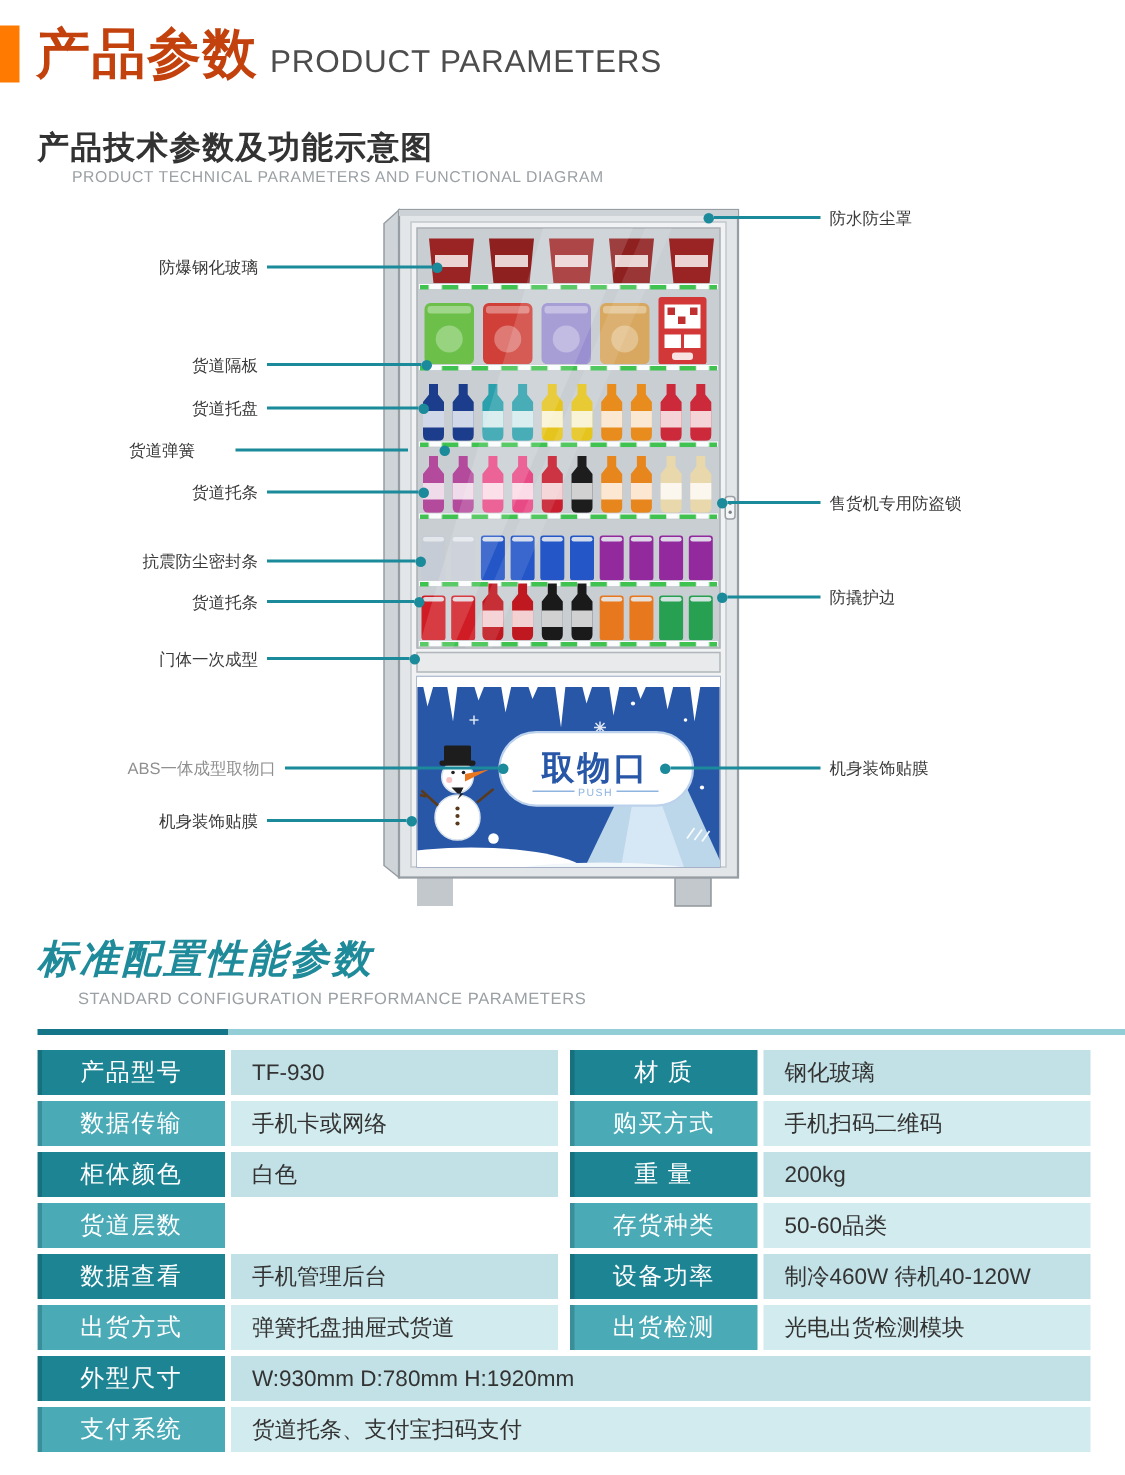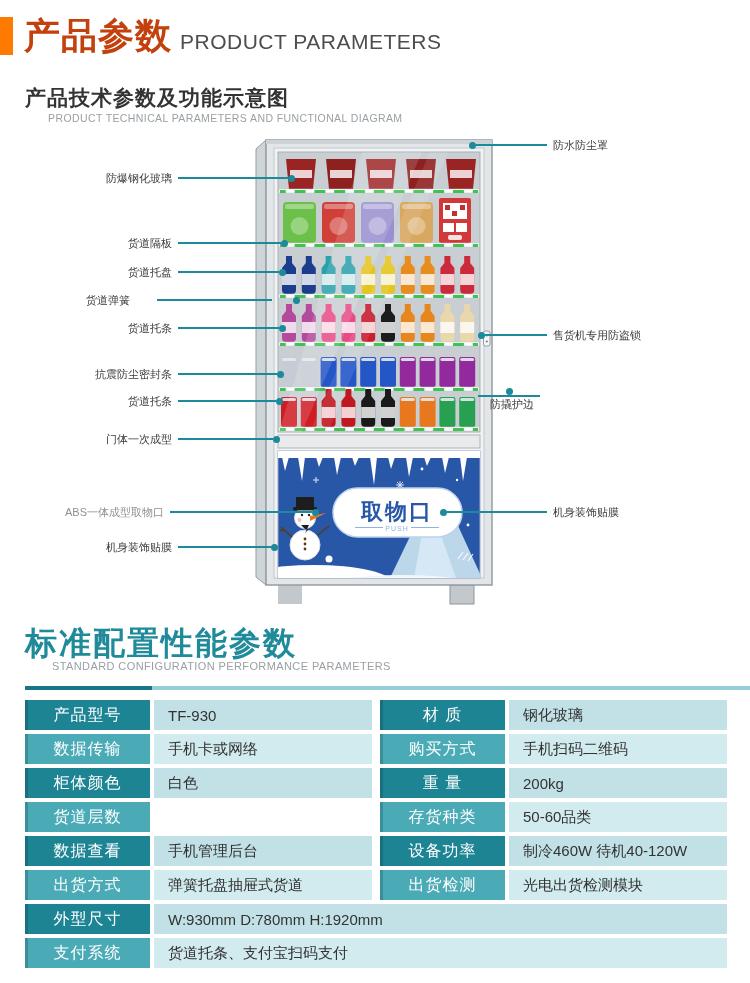--- a/index.html
+++ b/index.html
@@ -19,21 +19,21 @@
   
   .co { position:absolute; display:flex; align-items:center; height:20px; font-size:11px; color:#3a3a3a; white-space:nowrap; }
   .co .ln { height:2px; background:#1b8a9a; flex:none; }
   .co .dot { width:7px; height:7px; border-radius:50%; background:#1b8a9a; flex:none; }
   .co-l { justify-content:flex-end; }
   .co-l .txt { margin-right:6px; }
   .co-r .txt { margin-left:6px; }
   .co .gray { color:#909090; }
 
   
-  .s2t { position:absolute; left:25px; top:622px; font-size:32px; font-weight:bold; color:#1f8a9a; letter-spacing:2px; }
+  .s2t { position:absolute; left:25px; top:622px; font-size:26px; font-weight:bold; color:#1f8a9a; letter-spacing:2px;font-style:italic; }
   .s2s { position:absolute; left:52px; top:660px; font-size:11px; color:#9aa0a4; letter-spacing:.4px; }
   .divider { position:absolute; left:25px; top:686px; width:725px; height:4px; display:flex; }
   .divider .d1 { width:127px; height:4px; background:#15768a; }
   .divider .d2 { flex:1; height:4px; background:#93cdd6; }
 
   
   .tbl { position:absolute; left:25px; top:700px; width:702px;
          display:grid; grid-template-columns:1fr 1fr; column-gap:8px; row-gap:4px; }
   .prow { display:flex; height:30px; }
   .prow.full { grid-column:1 / 3; }
@@ -284,42 +284,42 @@
   <div class="co co-l" style="left:20px; top:391px; width:263px;">
     <span class="txt">货道托条</span>
     <span class="ln" style="width:98px"></span>
     <span class="dot"></span>
   </div>
   <div class="co co-l" style="left:20px; top:429px; width:260px;">
     <span class="txt">门体一次成型</span>
     <span class="ln" style="width:95px"></span>
     <span class="dot"></span>
   </div>
-  <div class="co co-l" style="left:12px; top:502px; width:307px;align-items:center;">
+  <div class="co co-l" style="left:32px; top:502px; width:307px;align-items:center;">
     <span class="txt gray">ABS一体成型取物口</span>
     <span class="ln" style="width:142px"></span>
     <span class="dot"></span>
   </div>
   <div class="co co-l" style="left:20px; top:537px; width:258px;">
     <span class="txt">机身装饰贴膜</span>
     <span class="ln" style="width:93px"></span>
     <span class="dot"></span>
   </div>
 
   <div class="co co-r" style="left:469px; top:135px;">
     <span class="dot"></span>
     <span class="ln" style="width:71px"></span>
     <span class="txt">防水防尘罩</span>
   </div>
   <div class="co co-r" style="left:478px; top:325px;">
     <span class="dot"></span>
     <span class="ln" style="width:62px"></span>
     <span class="txt">售货机专用防盗锁</span>
   </div>
-  <div class="co co-r" style="left:478px; top:388px;flex-direction:column;">
+  <div class="co co-r" style="left:478px; top:388px;">
     <span class="dot"></span>
     <span class="ln" style="width:62px"></span>
     <span class="txt">防撬护边</span>
   </div>
   <div class="co co-r" style="left:440px; top:502px;">
     <span class="dot"></span>
     <span class="ln" style="width:100px"></span>
     <span class="txt">机身装饰贴膜</span>
   </div>
 

